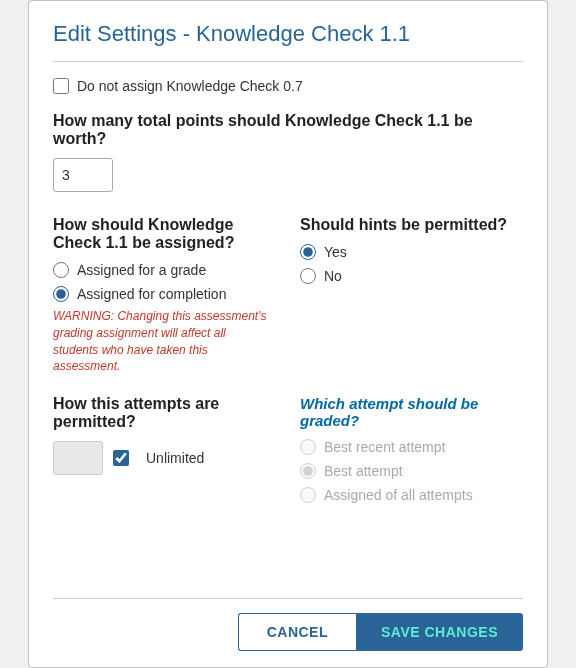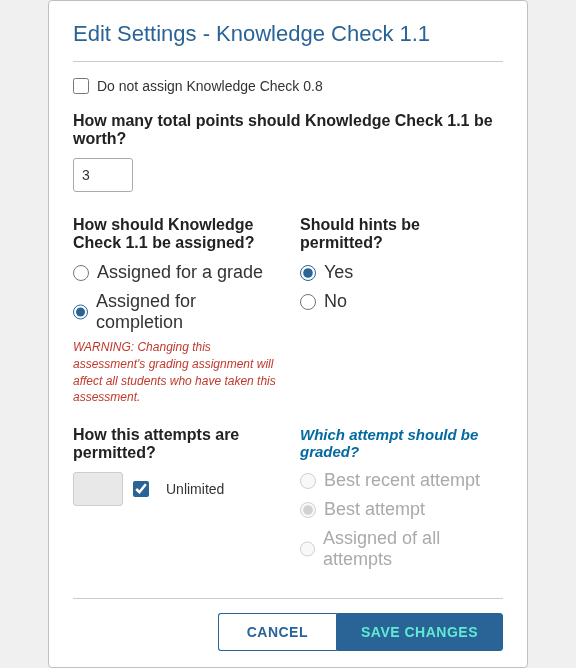--- a/index.html
+++ b/index.html
@@ -10,21 +10,21 @@
       display: flex;
       justify-content: center;
       align-items: center;
       min-height: 100vh;
     }
 
     .modal {
       background: #fff;
       border: 1px solid #c0c0c0;
       border-radius: 4px;
-      width: 480px;
+      width: 520px;
       min-height: 668px;
       display: flex;
       flex-direction: column;
       padding: 20px 24px 0 24px;
     }
 
     .modal-title {
       font-size: 22px;
       color: #2a6496;
       font-weight: normal;
@@ -112,21 +112,21 @@
 
     .radio-item input[type="radio"] {
       width: 16px;
       height: 16px;
       cursor: pointer;
       accent-color: #2a6496;
     }
 
     .radio-item label {
       cursor: pointer;
-      font-size: 18px;
+      font-size: 14px;
       color: #333;
     }
 
     .radio-item.disabled label {
       color: #aaa;
     }
 
     .radio-item.disabled input[type="radio"] {
       cursor: default;
     }
@@ -235,21 +235,21 @@
 <body>
 
 <div class="modal">
 
   <h2 class="modal-title">Edit Settings - Knowledge Check 1.1</h2>
 
   <hr class="divider">
 
   <div class="checkbox-row">
     <input type="checkbox" id="do-not-assign" style="">
-    <label for="do-not-assign">Do not assign Knowledge Check 0.8</label>
+    <label for="do-not-assign">Do not assign Knowledge Check 0.7</label>
   </div>
 
   <div class="section-question">How many total points should Knowledge Check 1.1 be worth?</div>
 
   <input type="number" class="points-input" value="3" style="">
 
   <div class="two-col">
 
     <div class="col-left">
       <div class="section-question">How should Knowledge Check 1.1 be assigned?</div>

